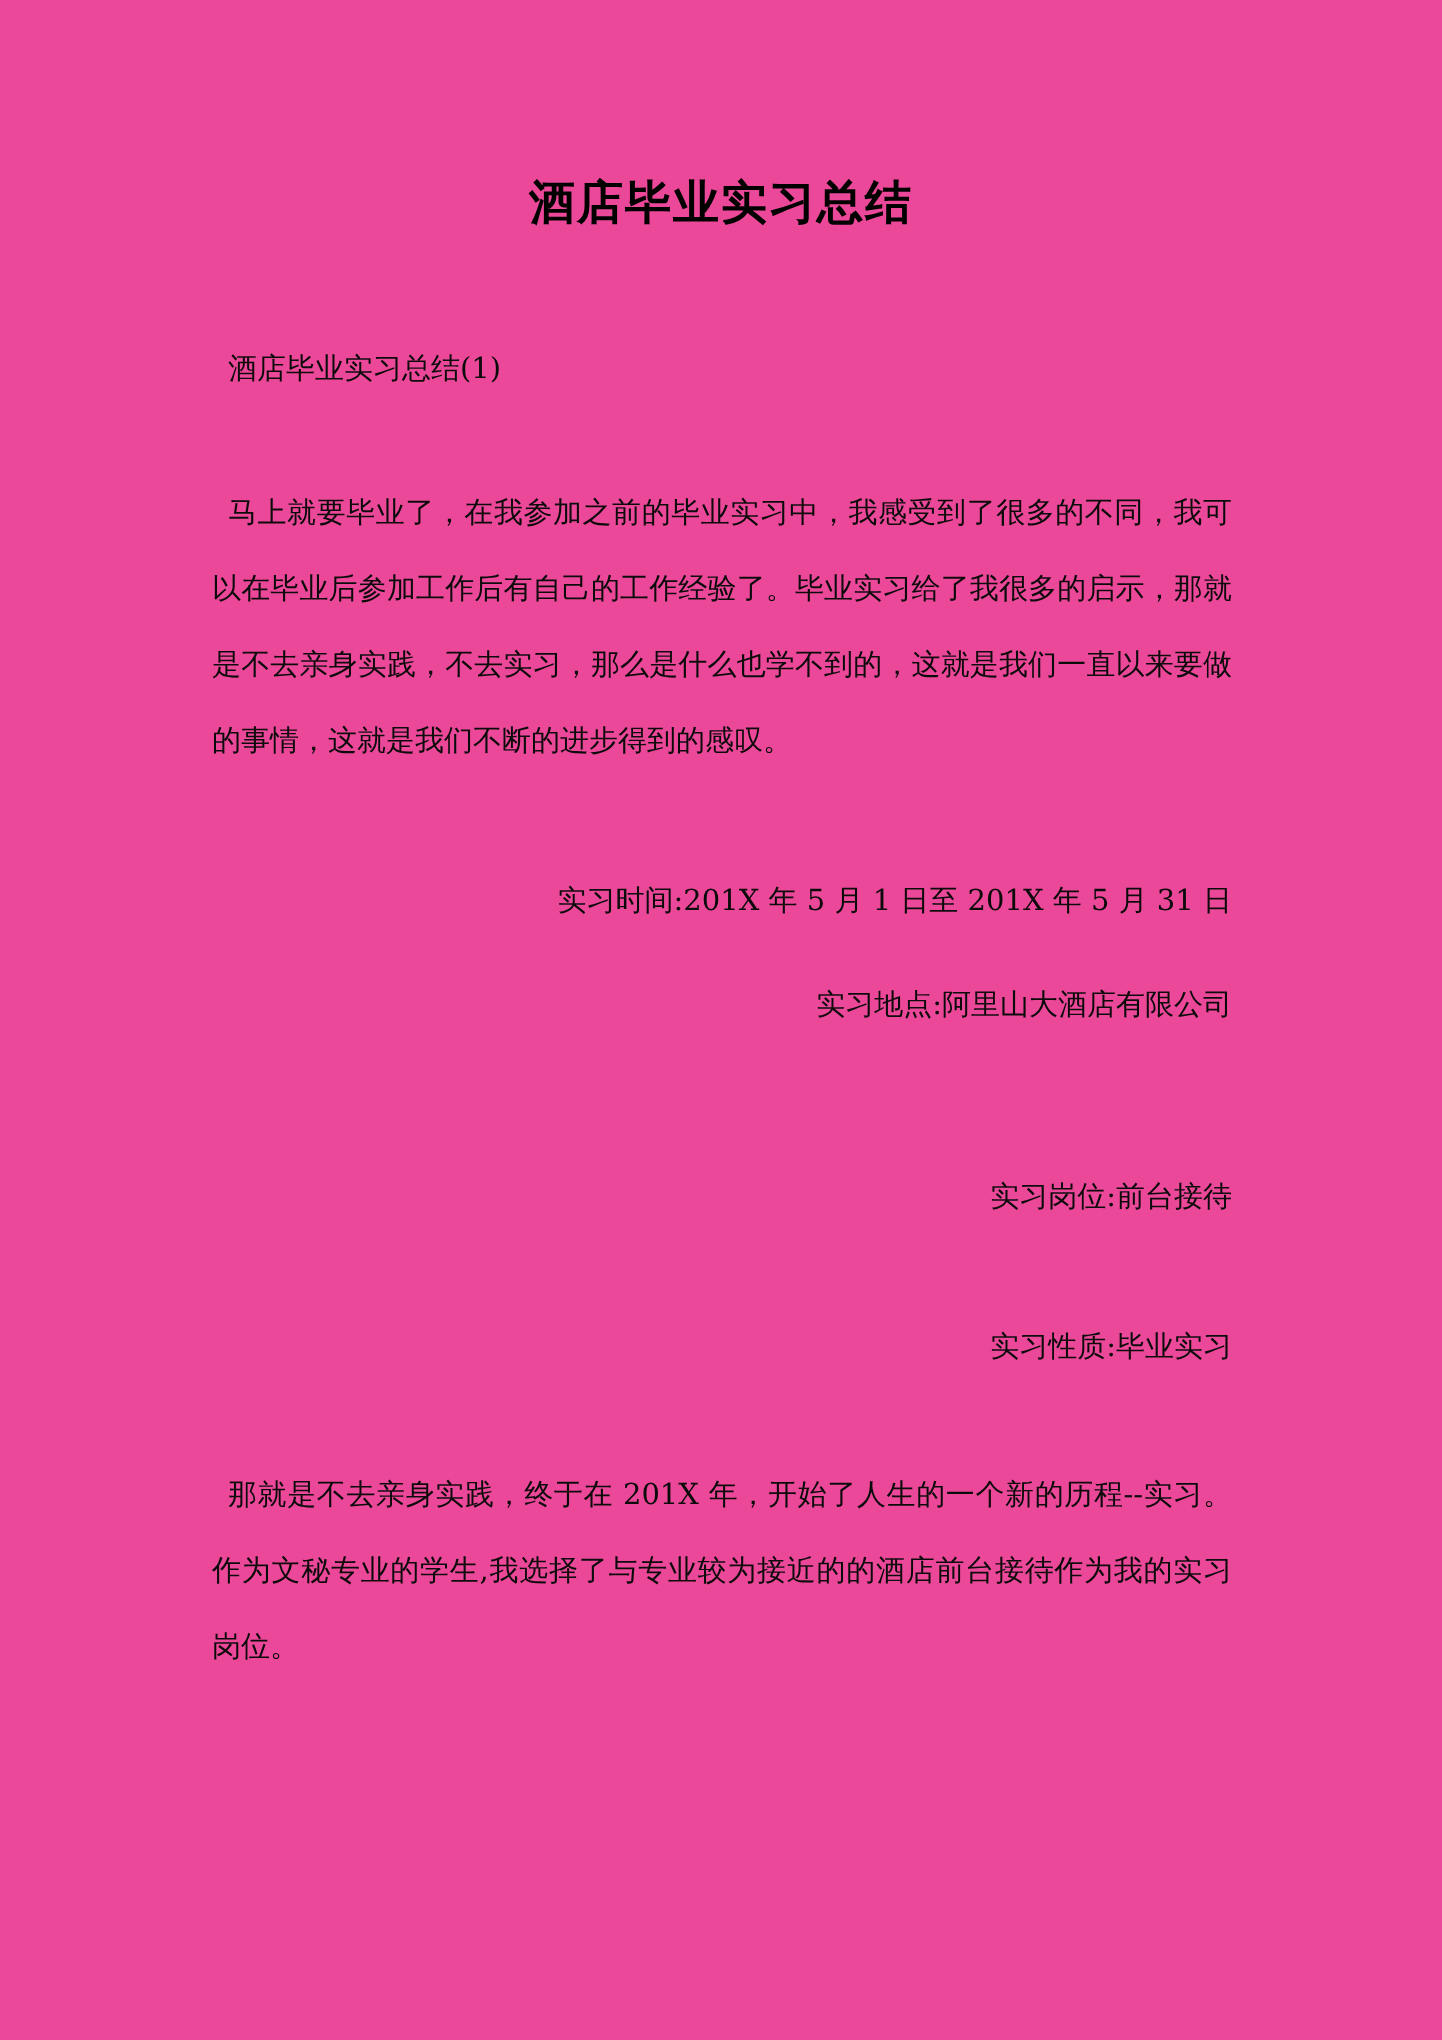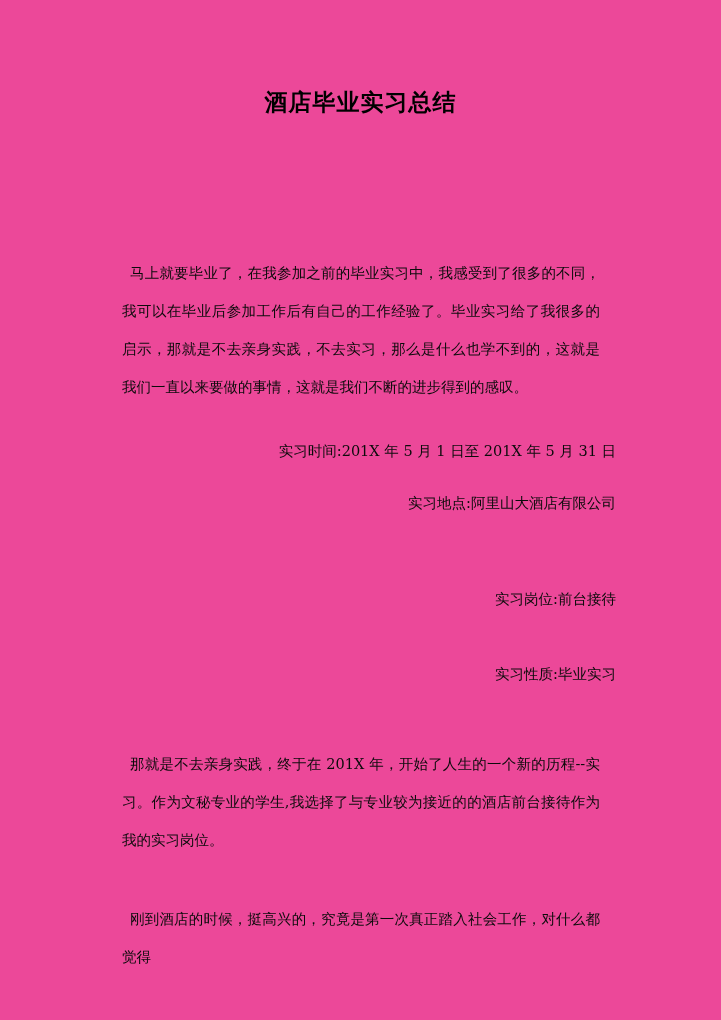--- a/index.html
+++ b/index.html
@@ -33,21 +33,21 @@
     left: 106px;
     width: 510px;
     font-family: "DejaVu Serif", "Liberation Serif", serif;
     font-size: 14.5px;
     color: #0b0b0b;
   }
   .para {
     text-align: justify;
     text-justify: inter-ideograph;
     line-height: 38px;
-    margin: 16px;
+    margin: 0;
     text-indent: 8px;
   }
   .label-line {
     line-height: 38px;
     margin: 0;
     text-indent: 8px;
     white-space: nowrap;
     text-align: right;
   }
   .subtitle-line {
@@ -65,20 +65,23 @@
   #para-2-block     { top: 729px; }
   #para-3-block     { top: 884px; }
 </style>
 </head>
 <body>
 
 <div class="page">
 
   <div class="doc-title">酒店毕业实习总结</div>
 
+  <div class="body-block" id="subtitle-block">
+    <p class="subtitle-line">酒店毕业实习总结(1)</p>
+  </div>
 
   <div class="body-block" id="para-1-block">
     <p class="para">马上就要毕业了，在我参加之前的毕业实习中，我感受到了很多的不同，我可以在毕业后参加工作后有自己的工作经验了。毕业实习给了我很多的启示，那就是不去亲身实践，不去实习，那么是什么也学不到的，这就是我们一直以来要做的事情，这就是我们不断的进步得到的感叹。</p>
   </div>
 
   <div class="body-block" id="time-block">
     <p class="label-line">实习时间:201X 年 5 月 1 日至 201X 年 5 月 31 日</p>
   </div>
 
   <div class="body-block" id="place-block">
@@ -90,17 +93,14 @@
   </div>
 
   <div class="body-block" id="post-block">
     <p class="label-line">实习岗位:前台接待</p>
   </div>
 
   <div class="body-block" id="para-2-block">
     <p class="para">那就是不去亲身实践，终于在 201X 年，开始了人生的一个新的历程--实习。作为文秘专业的学生,我选择了与专业较为接近的的酒店前台接待作为我的实习岗位。</p>
   </div>
 
-  <div class="body-block" id="para-3-block">
-    <p class="para">刚到酒店的时候，挺高兴的，究竟是第一次真正踏入社会工作，对什么都觉得</p>
-  </div>
 
 </div>
 
 </body></html>

